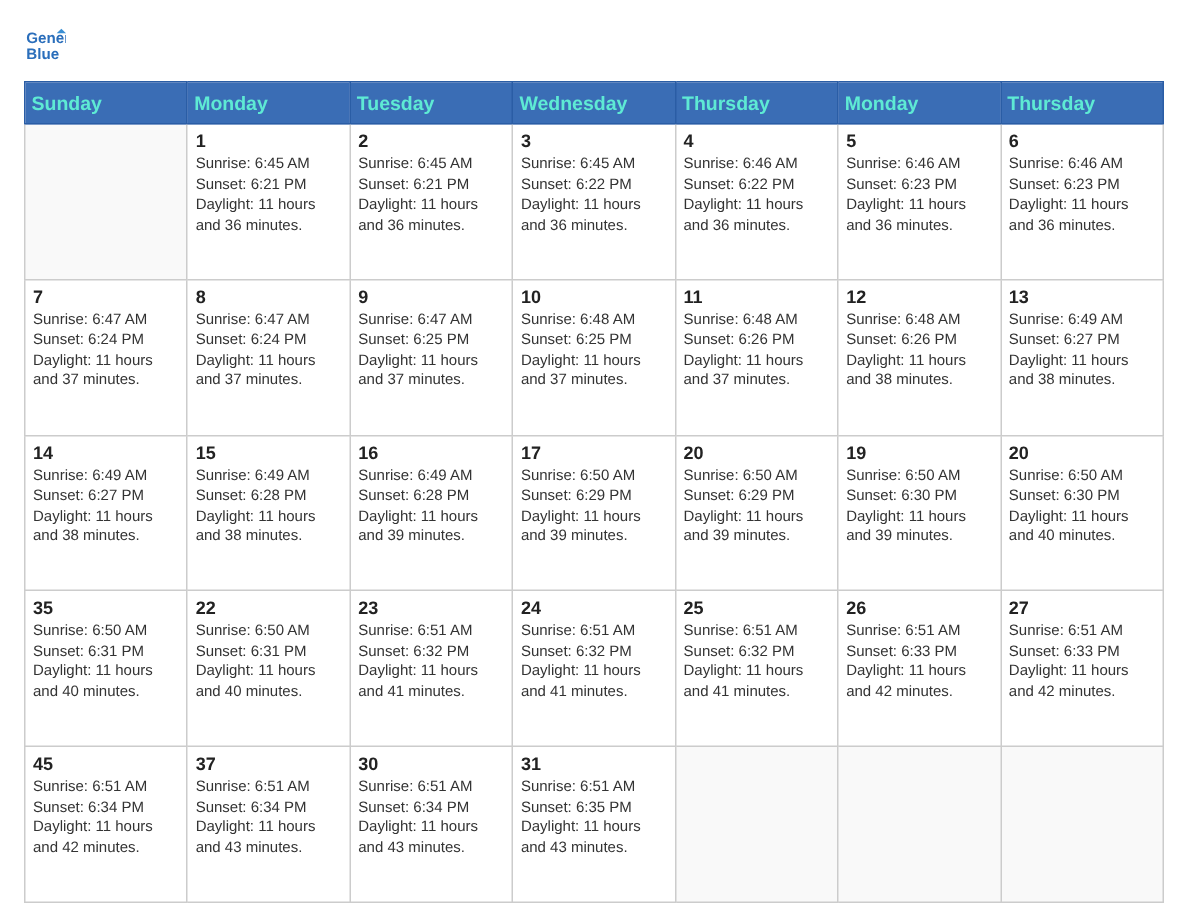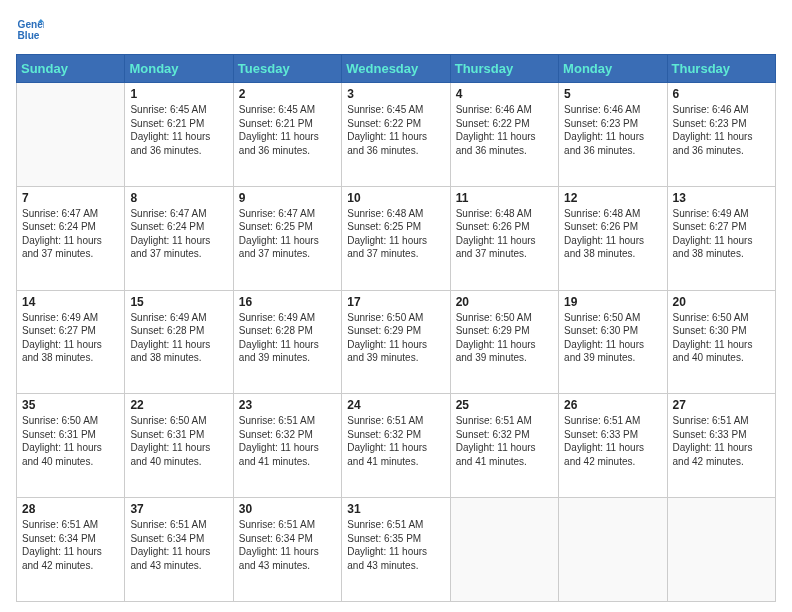--- a/index.html
+++ b/index.html
@@ -235,21 +235,21 @@
             <span class="day-number">26</span>
             <div class="day-info"><span class="sunrise">Sunrise: 6:51 AM</span><br><span class="sunset">Sunset: 6:33 PM</span><br><span class="daylight">Daylight: 11 hours and 42 minutes.</span></div>
           </td>
           <td>
             <span class="day-number">27</span>
             <div class="day-info"><span class="sunrise">Sunrise: 6:51 AM</span><br><span class="sunset">Sunset: 6:33 PM</span><br><span class="daylight">Daylight: 11 hours and 42 minutes.</span></div>
           </td>
         </tr>
         <tr>
           <td>
-            <span class="day-number">28</span>
+            <span class="day-number">45</span>
             <div class="day-info"><span class="sunrise">Sunrise: 6:51 AM</span><br><span class="sunset">Sunset: 6:34 PM</span><br><span class="daylight">Daylight: 11 hours and 42 minutes.</span></div>
           </td>
           <td>
             <span class="day-number">37</span>
             <div class="day-info"><span class="sunrise">Sunrise: 6:51 AM</span><br><span class="sunset">Sunset: 6:34 PM</span><br><span class="daylight">Daylight: 11 hours and 43 minutes.</span></div>
           </td>
           <td>
             <span class="day-number">30</span>
             <div class="day-info"><span class="sunrise">Sunrise: 6:51 AM</span><br><span class="sunset">Sunset: 6:34 PM</span><br><span class="daylight">Daylight: 11 hours and 43 minutes.</span></div>
           </td>

